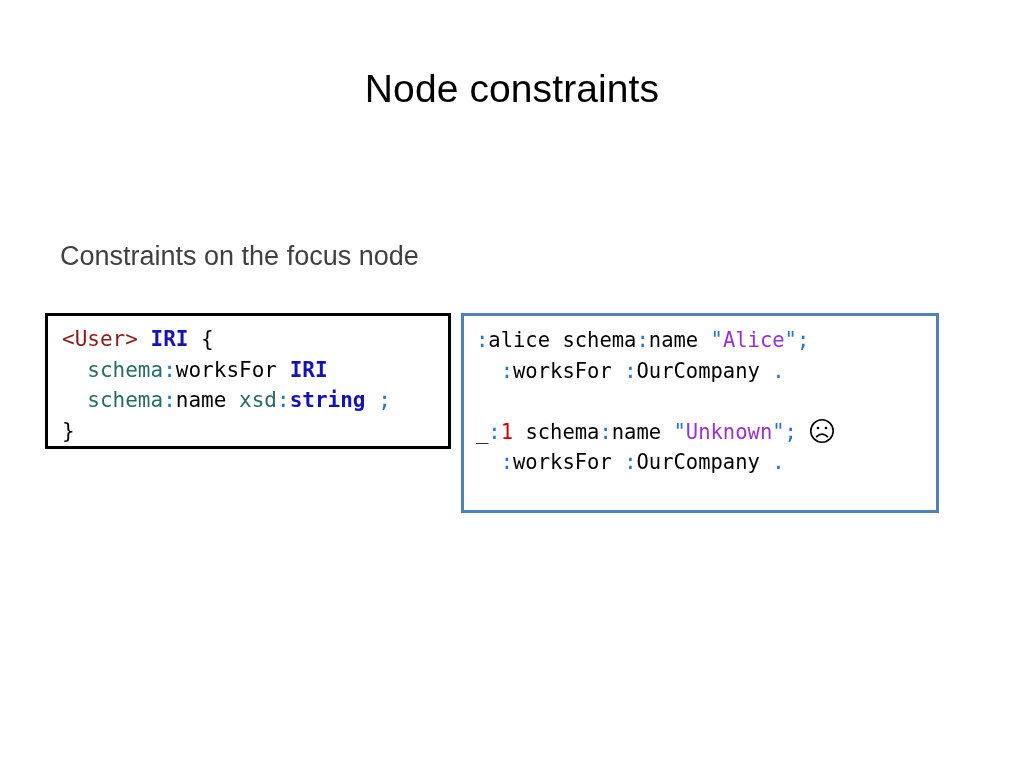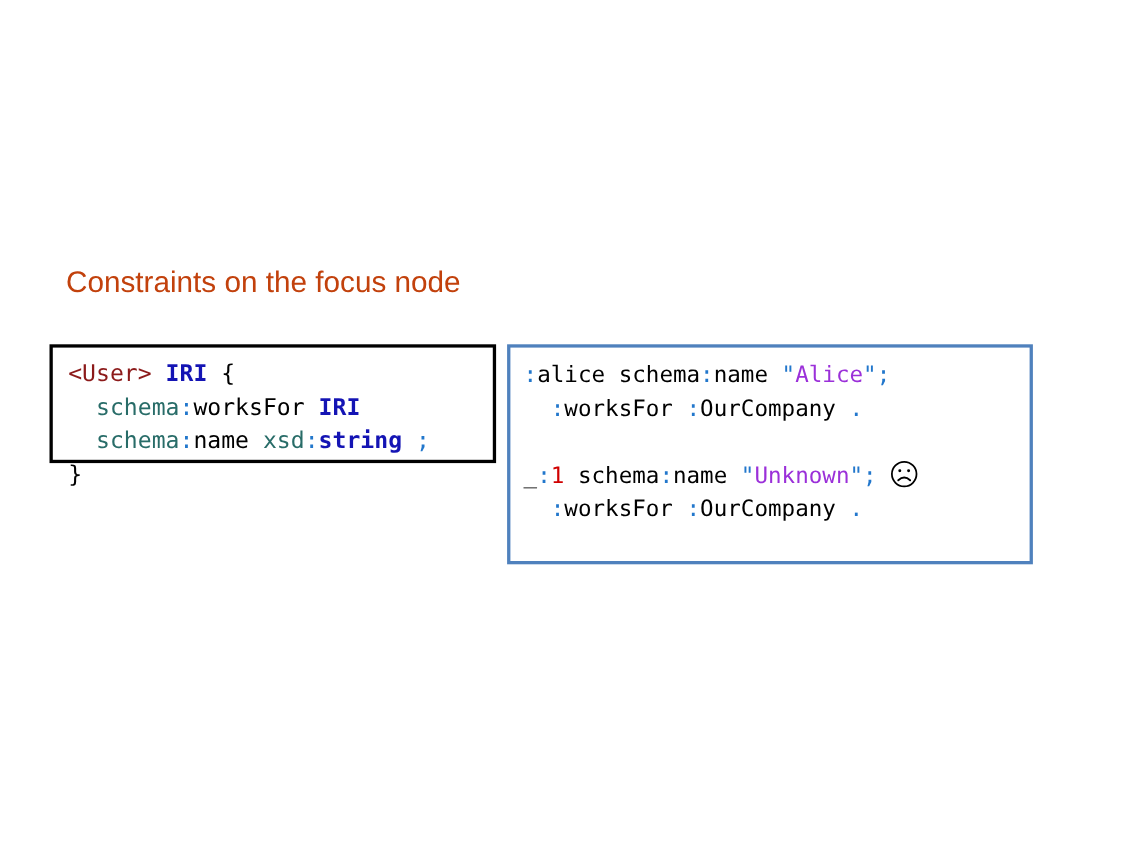--- a/index.html
+++ b/index.html
@@ -37,37 +37,37 @@
   }
 
   
   .subtitle {
     position: absolute;
     left: 60px;
     top: 240px;
     font-family: "Liberation Sans", sans-serif;
     font-size: 27px;
     font-weight: 400;
-    color: #c2410c;
+    color: #404040;
     line-height: 1.2;
     white-space: nowrap;
   }
 
   
   .code-box {
     position: absolute;
     background: #ffffff;
     box-sizing: border-box;
   }
 
   .box-shex {
     left: 45px;
     top: 313px;
     width: 406px;
-    height: 108px;
+    height: 136px;
     border: 3px solid #000000;
     padding: 8px 10px 8px 14px;
   }
 
   .box-turtle {
     left: 461px;
     top: 313px;
     width: 478px;
     height: 200px;
     border: 3px solid #4F81BD;
@@ -110,20 +110,21 @@
     height: 26px;
     position: relative;
   }
   .sad-face svg { display: block; }
 </style>
 </head>
 <body>
 
 <div class="slide">
 
+  <div class="slide-title">Node constraints</div>
 
   <div class="subtitle">Constraints on the focus node</div>
 
   <div class="code-box box-shex" id="shex-box">
       <div class="code-line"><span class="tok-shape">&lt;User&gt;</span><span> </span><span class="tok-kw">IRI</span><span> </span><span class="tok-brace">{</span></div>
       <div class="code-line"><span>  </span><span class="tok-prefix">schema</span><span class="tok-punct">:</span><span class="tok-local">worksFor</span><span> </span><span class="tok-kw">IRI</span></div>
       <div class="code-line"><span>  </span><span class="tok-prefix">schema</span><span class="tok-punct">:</span><span class="tok-local">name</span><span> </span><span class="tok-prefix">xsd</span><span class="tok-punct">:</span><span class="tok-kw">string</span><span> </span><span class="tok-punct">;</span></div>
       <div class="code-line"><span class="tok-brace">}</span></div>
     </div>
 

